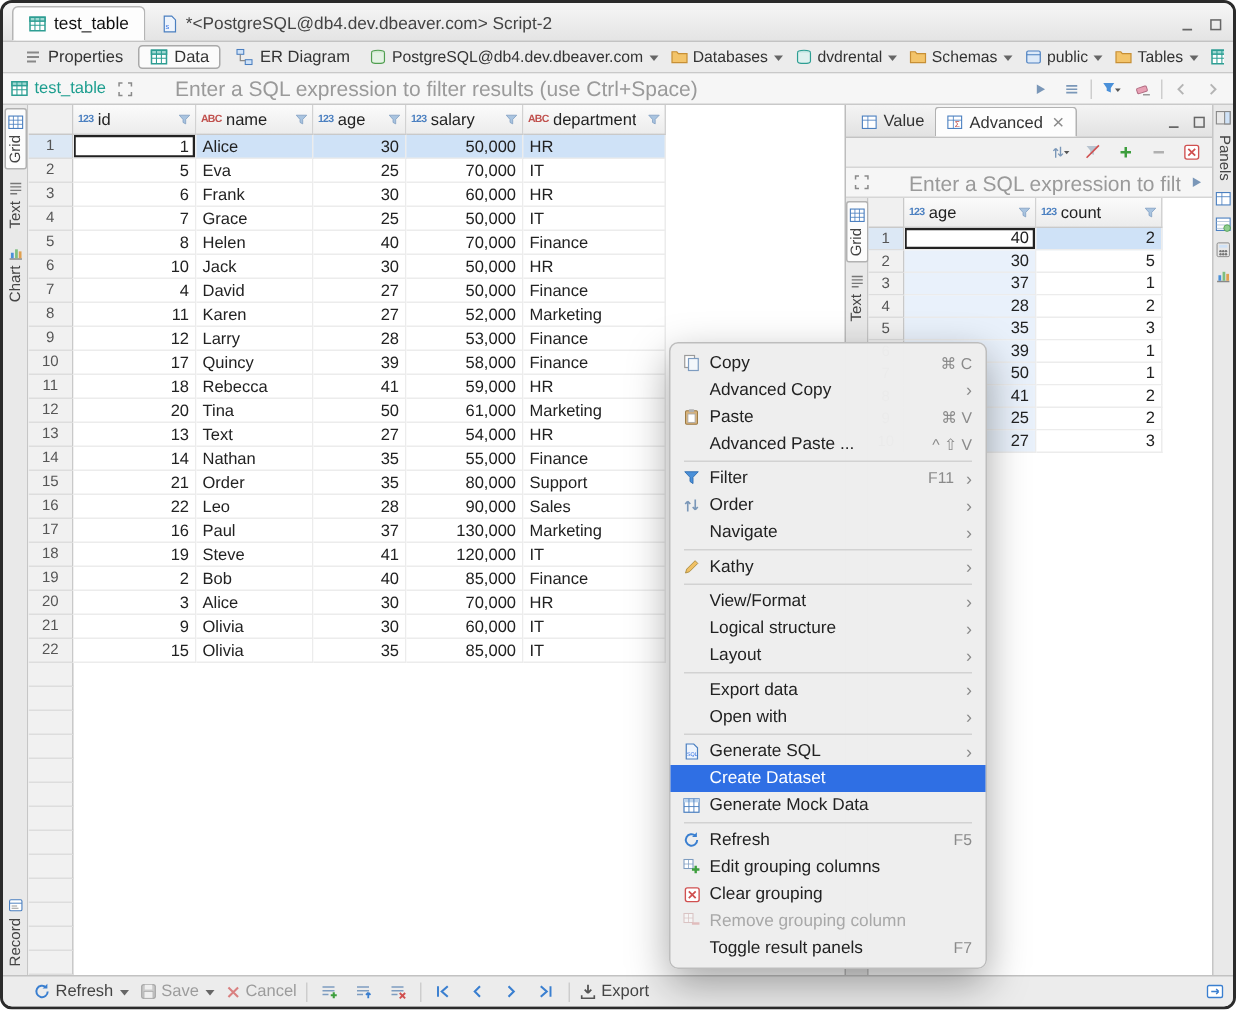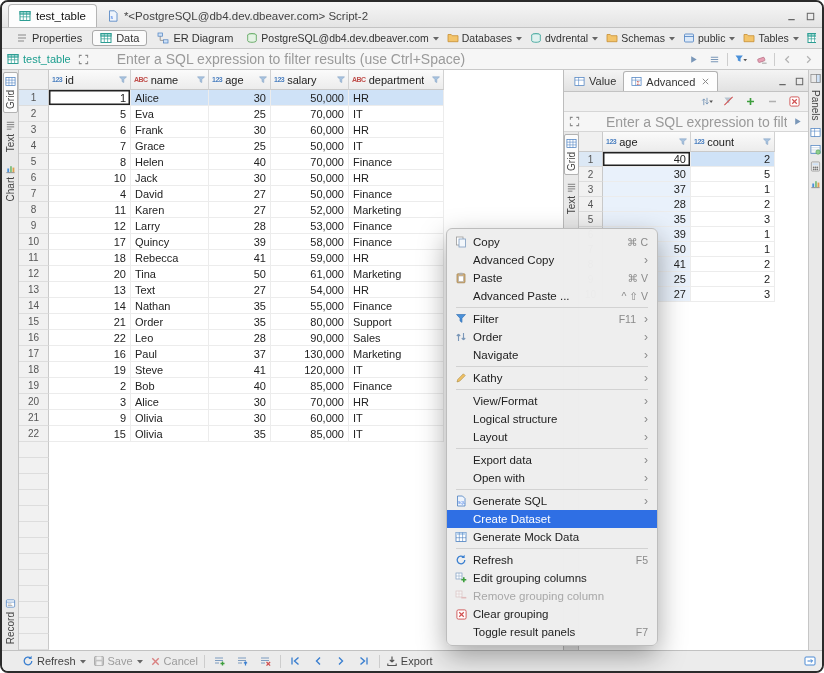--- a/index.html
+++ b/index.html
@@ -1090,38 +1090,38 @@
       <div class="cm-item">
         <span class="cm-ic">
           <svg width="12" height="12" viewBox="0 0 12 12">
             <rect x="1" y="1" width="6" height="6" fill="#fff" stroke="#7d9cc0" stroke-width="0.7"></rect>
             <path d="M1 4h6M4 1v6" stroke="#7d9cc0" stroke-width="0.5"></path>
             <path d="M8.8 5.2v5M6.3 7.7h5" stroke="#3d9e3d" stroke-width="1.6"></path>
           </svg>
         </span>
         <span class="cm-label">Edit grouping columns</span>
       </div>
-      <div class="cm-item dis">
-        <span class="cm-ic">
-          <svg width="12" height="12" viewBox="0 0 12 12">
-            <rect x="1" y="1" width="6" height="6" fill="#fff" stroke="#c09090" stroke-width="0.7"></rect>
-            <path d="M1 4h6M4 1v6" stroke="#c09090" stroke-width="0.5"></path>
-            <path d="M6.3 7.7h5" stroke="#d08080" stroke-width="1.6"></path>
-          </svg>
-        </span>
-        <span class="cm-label">Remove grouping column</span>
-      </div>
       <div class="cm-item">
         <span class="cm-ic">
           <svg width="11" height="11" viewBox="0 0 12 12">
             <rect x="1" y="1" width="10" height="10" rx="1.5" fill="#fff" stroke="#d05050"></rect>
             <path d="M3.5 3.5l5 5M8.5 3.5l-5 5" stroke="#d05050" stroke-width="1.3"></path>
           </svg>
         </span>
         <span class="cm-label">Clear grouping</span>
       </div>
+      <div class="cm-item dis">
+        <span class="cm-ic">
+          <svg width="12" height="12" viewBox="0 0 12 12">
+            <rect x="1" y="1" width="6" height="6" fill="#fff" stroke="#c09090" stroke-width="0.7"></rect>
+            <path d="M1 4h6M4 1v6" stroke="#c09090" stroke-width="0.5"></path>
+            <path d="M6.3 7.7h5" stroke="#d08080" stroke-width="1.6"></path>
+          </svg>
+        </span>
+        <span class="cm-label">Remove grouping column</span>
+      </div>
       <div class="cm-item">
         <span class="cm-ic"></span>
         <span class="cm-label">Toggle result panels</span>
         <span class="cm-short">F7</span>
       </div>
     </div>
 </div>
 
 </body></html>

